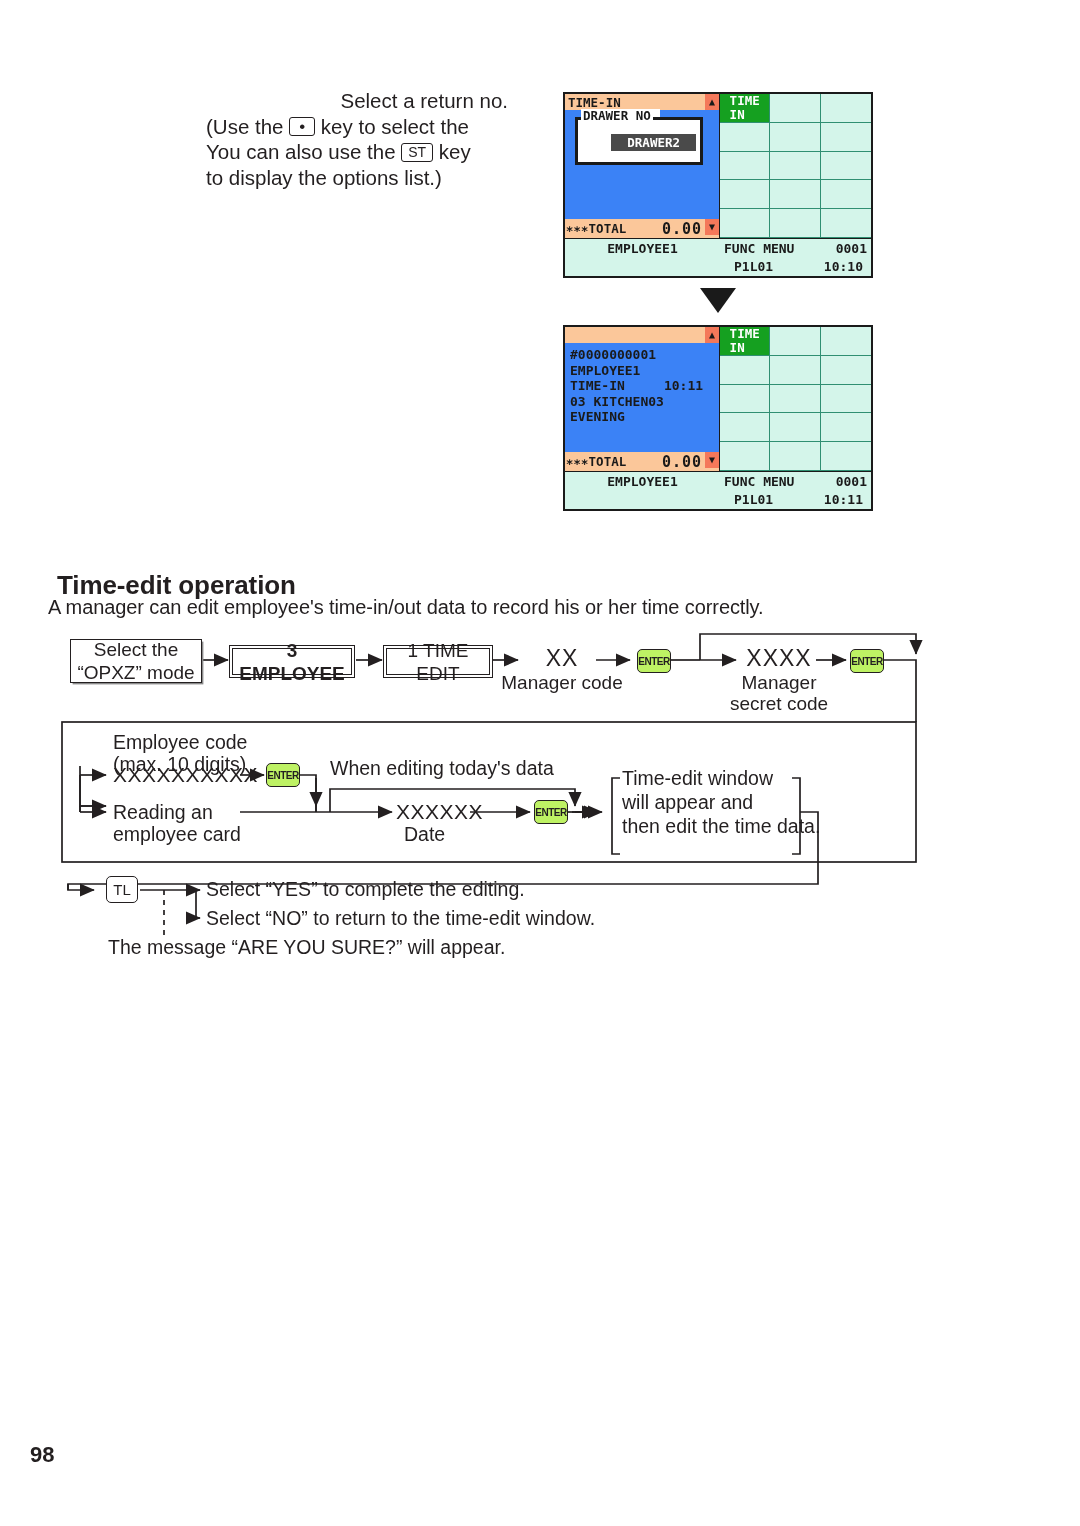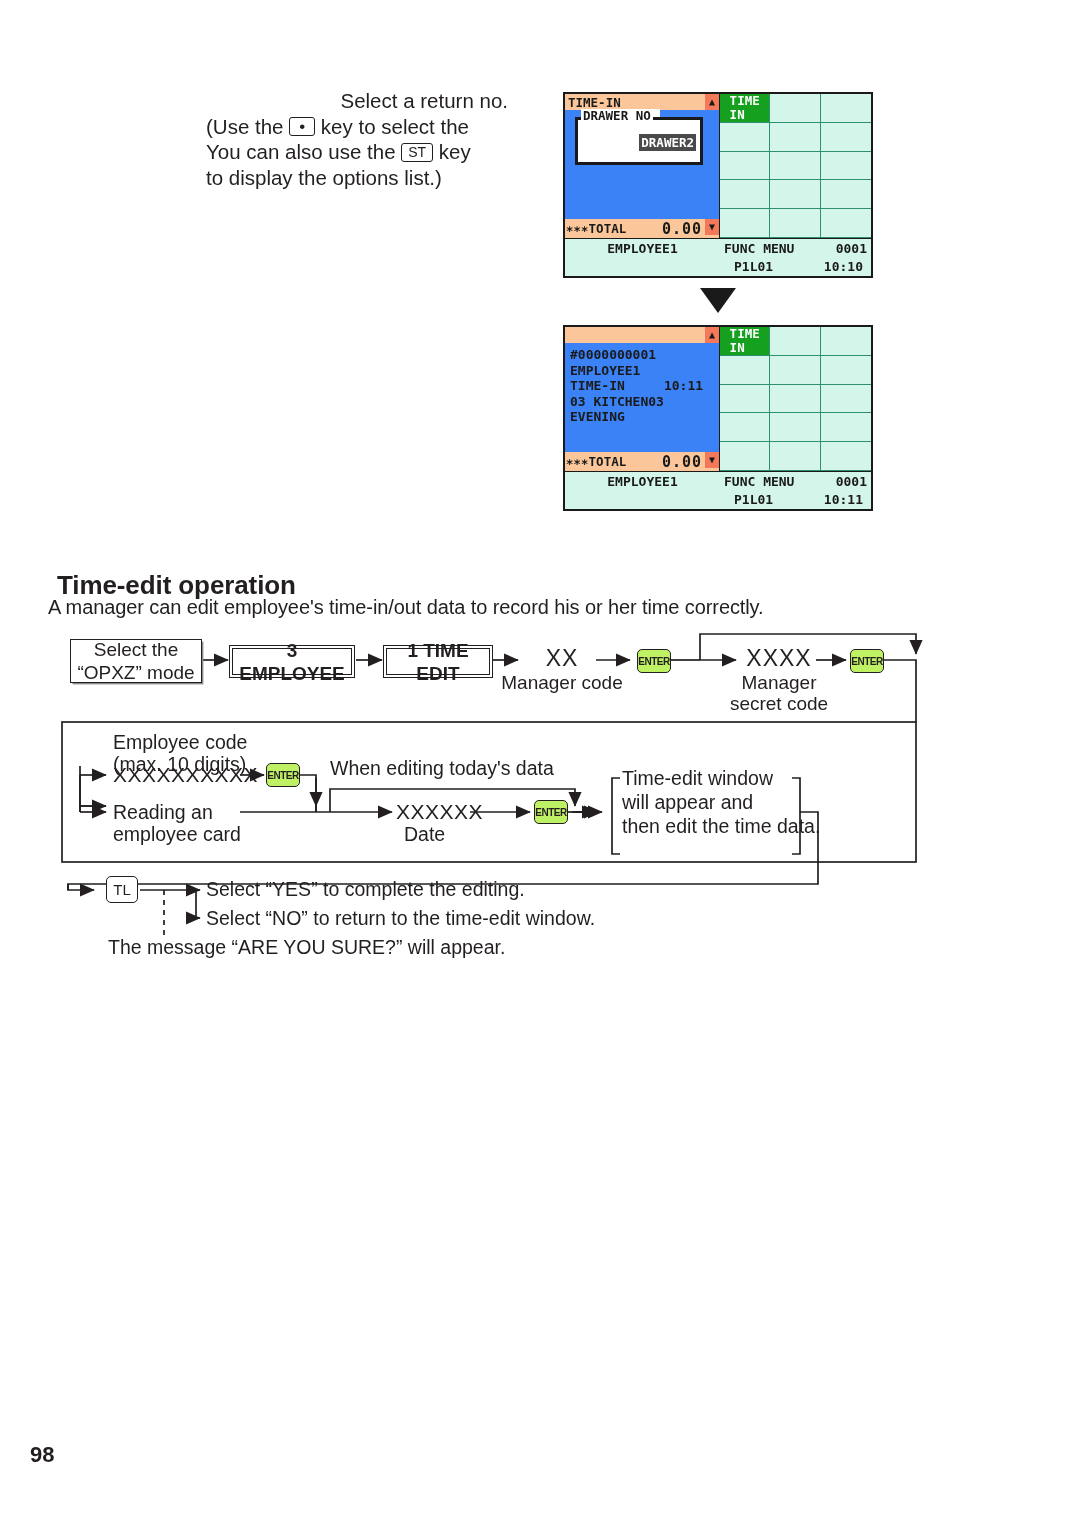--- a/index.html
+++ b/index.html
@@ -85,21 +85,21 @@
   .drawer-label{
     position:absolute; left:3px; top:-11px;
     background:#fff; padding:0 2px;
     font-size:12.5px; font-weight:700; line-height:14px; letter-spacing:0px;
     color:#1a1a1a; white-space:nowrap;
   }
   .drawer-value{
     position:absolute; right:4px; top:14px;
     background:#4a4a4a; color:#ffffff;
     font-size:12.5px; font-weight:700; line-height:15px;
-    padding:1px 2px; letter-spacing:0px;
+    padding:1px 16px; letter-spacing:0px;
   }
 
   .lcd-total {
     height:19px; background:#fbc79a;
     display:flex; align-items:center; justify-content:space-between;
     padding-left:1px; position:relative;
     font-weight:700; color:#1a1a1a; font-size:12.5px; letter-spacing:0px;
   }
   .lcd-total .amt { font-size:15px; letter-spacing:1px; padding-right:17px; }
 
@@ -366,21 +366,21 @@
 </svg>
 
 <div>
   <div class="fbox" style="left:70px; top:639px; width:132px; height:44px; flex-direction:column;">
     <span>Select the</span>
     <span>“OPXZ” mode</span>
   </div>
 
   <div class="fbox dbl" style="left:232px; top:648px; width:120px; height:27px; font-weight:bold;">3 EMPLOYEE</div>
 
-  <div class="fbox dbl" style="left:386px; top:648px; width:104px; height:27px; font-weight:bold;">1 TIME EDIT</div>
+  <div class="fbox dbl" style="left:386px; top:648px; width:104px; height:27px; font-weight:normal;">1 TIME EDIT</div>
 
   <div class="flabel big" style="left:528px; top:647px; width:68px; text-align:center;">XX</div>
   <div class="flabel" style="left:500px; top:671px; width:124px; text-align:center;">Manager code</div>
 
   <div class="enterkey" style="left:637px; top:649px; width:34px; height:24px;">ENTER</div>
 
   <div class="flabel big" style="left:740px; top:647px; width:78px; text-align:center;">XXXX</div>
   <div class="flabel" style="left:718px; top:671px; width:122px; text-align:center;">Manager</div>
   <div class="flabel" style="left:710px; top:692px; width:138px; text-align:center;">secret code</div>
 

